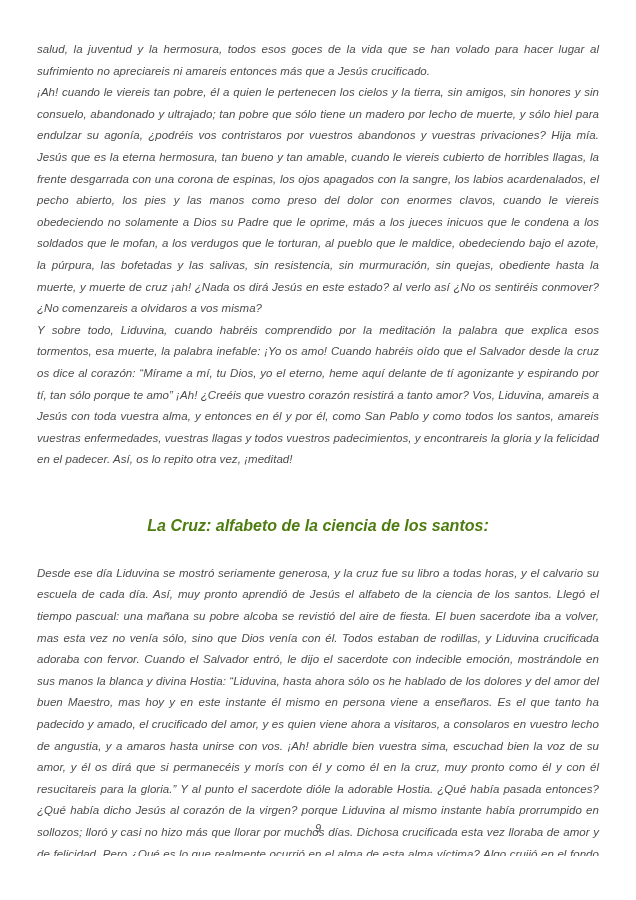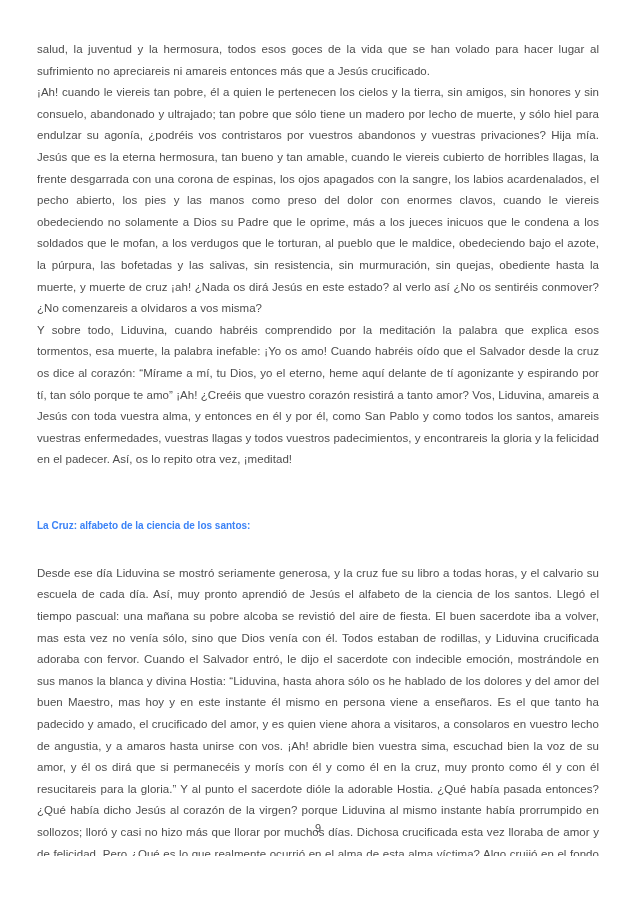--- a/index.html
+++ b/index.html
@@ -13,37 +13,39 @@
     font-family: "Liberation Sans", sans-serif;
   }
   .page {
     position: relative;
     width: 636px;
     height: 856px;
     background: #ffffff;
     box-sizing: border-box;
     padding: 39px 37px 0 37px;
     overflow: hidden;
+    font-style: italic;
   }
   .body-text p {
     margin: 0;
     padding: 0;
     text-align: justify;
     font-size: 11.5px;
     line-height: 21.6px;
     color: #4d4d4d;
     letter-spacing: 0.05px;
   }
   .section-heading {
     margin: 46px 0 28px 0;
     padding: 0;
-    font-size: 10px;
+    font-size: 16px;
     font-weight: bold;
-    color: #3b82f6;
+    color: #4d7c0f;
     line-height: 18px;
+    text-align: center;
   }
   .page-footer {
     position: absolute;
     left: 0;
     bottom: 22px;
     width: 100%;
     text-align: center;
     font-size: 11px;
     color: #4d4d4d;
   }

